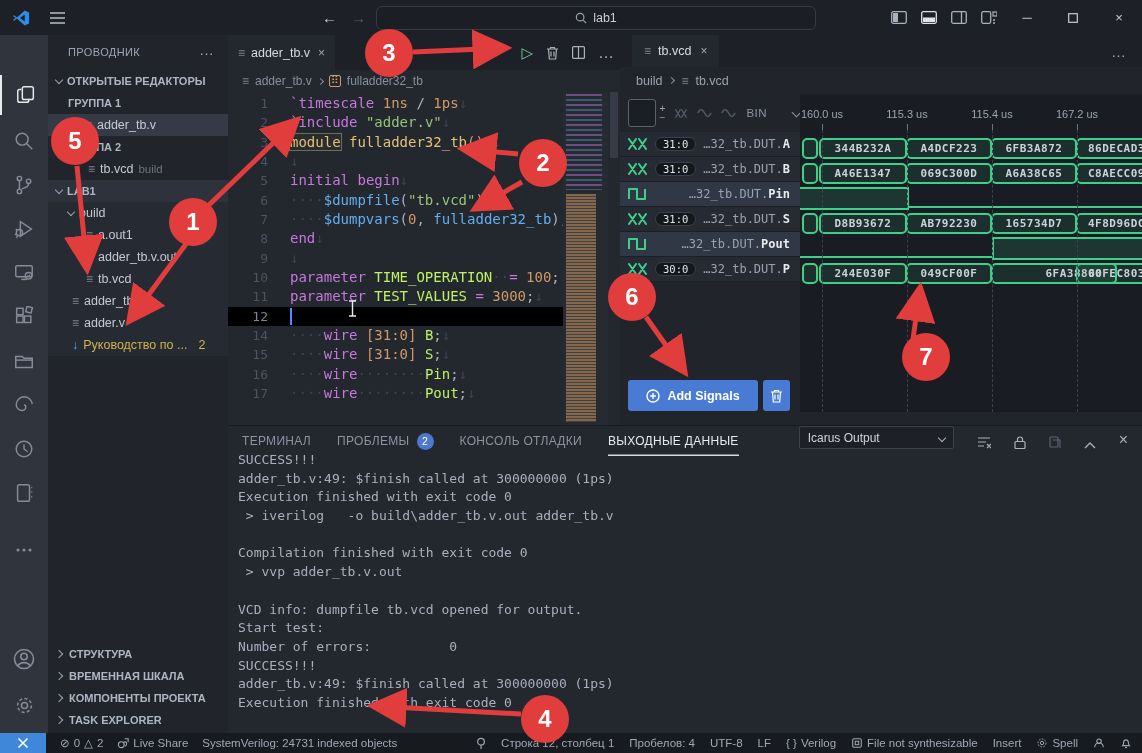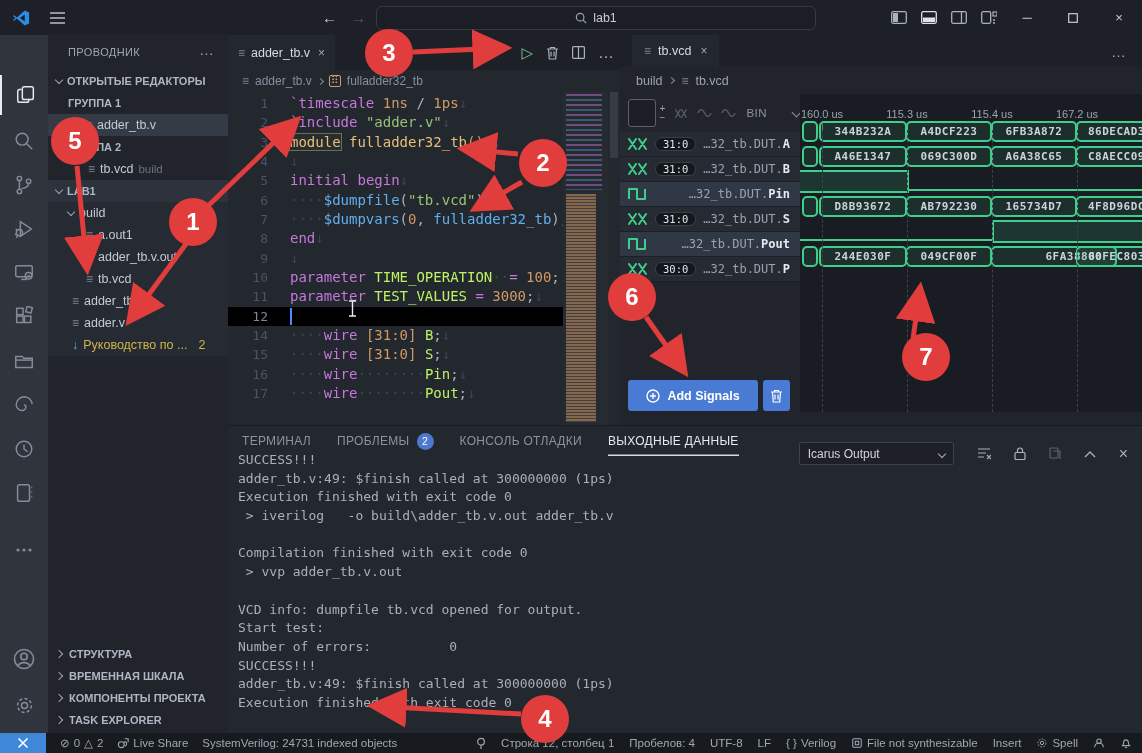--- a/index.html
+++ b/index.html
@@ -85,39 +85,39 @@
   #wnames{position:absolute;left:0;top:97px;width:180px;}
   .wnrow{height:25px;background:#262b33;border-bottom:1px solid #1c2026;display:flex;align-items:center;padding:0 10px 0 8px;box-sizing:border-box;}
   .wnrow.hl{background:#313845;}
   .sig-badge{background:#14171c;border:1px solid #3a4049;border-radius:9px;padding:0 7px;font:10.5px "DejaVu Sans Mono",monospace;color:#e2e6ea;margin-left:7px;}
   .sig-name{margin-left:auto;font:12px "DejaVu Sans Mono",monospace;color:#9aa2ae;white-space:pre;text-align:center;}
   .sig-name b{color:#e6e9ed;}
   #warea{position:absolute;left:180px;top:59px;width:342px;height:318px;background:#191c22;overflow:hidden;}
   .rlab{position:absolute;top:14px;transform:translateX(-50%);font-size:11px;color:#9aa5b1;white-space:nowrap;}
   .rtick{position:absolute;top:30px;width:1px;height:6px;background:#6b7480;}
   .grid{position:absolute;top:36px;bottom:0;width:0;border-left:1px dashed #3a4250;}
-  #wrows{position:absolute;left:0;top:25px;width:278px;}
+  #wrows{position:absolute;left:0;top:42px;width:278px;}
   .wrow{position:relative;height:25px;}
   .wbox{position:absolute;top:2px;height:17px;border:2px solid #3ed08b;border-radius:5px;background:rgba(64,214,142,.10);
      display:flex;align-items:center;justify-content:center;font:bold 11px "DejaVu Sans Mono",monospace;color:#ccd2da;letter-spacing:.5px;}
   .whigh{position:absolute;top:1px;height:19px;background:rgba(64,214,142,.14);
      border-top:2px solid #3ed08b;border-bottom:2px solid #3ed08b;}
   .whigh.redge{border-right:2px solid #3ed08b;} .whigh.ledge{border-left:2px solid #3ed08b;}
   .wlow{position:absolute;top:20px;height:0;border-top:2px solid #3ed08b;}
   #add-signals{position:absolute;left:8px;top:345px;width:130px;height:31px;background:#4a7bd4;border-radius:3px;
      display:flex;align-items:center;justify-content:center;gap:7px;color:#fff;font-size:12.5px;font-weight:bold;}
   #wtrash{position:absolute;left:143px;top:345px;width:27px;height:31px;background:#4a7bd4;border-radius:3px;
      display:flex;align-items:center;justify-content:center;color:#fff;}
   
   #panel{left:228px;top:425px;width:914px;height:308px;background:#23272e;border-top:1px solid #181b20;box-sizing:border-box;}
   #ptabs{position:absolute;left:14px;top:0;height:30px;display:flex;align-items:center;gap:26px;font-size:12px;color:#8b93a1;letter-spacing:.3px;}
   .ptab{display:flex;align-items:center;gap:7px;height:30px;}
   .ptab.on{color:#e6e9ed;box-shadow:inset 0 -1.5px 0 #d7dae0;}
   .pbadge{width:17px;height:17px;border-radius:50%;background:#4d78cc;color:#fff;font-size:10.5px;display:flex;align-items:center;justify-content:center;}
-  #pright{position:absolute;right:14px;top:16px;display:flex;align-items:center;gap:23px;color:#aab1bc;}
+  #pright{position:absolute;right:14px;top:0;display:flex;align-items:flex-end;gap:23px;color:#aab1bc;}
   #psel{width:155px;height:23px;background:#1d2127;border:1px solid #3c414b;border-radius:2px;display:flex;align-items:center;
      color:#d0d4da;font-size:12px;padding-left:8px;box-sizing:border-box;}
   #psel .chevd{margin-left:auto;margin-right:8px;width:5px;height:5px;border-right:1.4px solid #aab1bc;border-bottom:1.4px solid #aab1bc;transform:rotate(45deg);}
   #pout{position:absolute;left:10px;top:25px;width:890px;height:280px;overflow:hidden;
      font-family:"DejaVu Sans Mono",monospace;font-size:13px;line-height:18.7px;color:#a8b0bd;}
   .tline{white-space:pre;height:18.7px;}
   
   #statusbar{left:0;top:733px;width:1142px;height:20px;background:#171a1f;display:flex;align-items:center;font-size:11.5px;color:#a0a8b4;}
   #remote-chip{width:46px;height:20px;background:#3f87d8;display:flex;align-items:center;justify-content:center;color:#fff;}
   .sbitem{display:flex;align-items:center;gap:4px;margin-left:14px;white-space:nowrap;}

